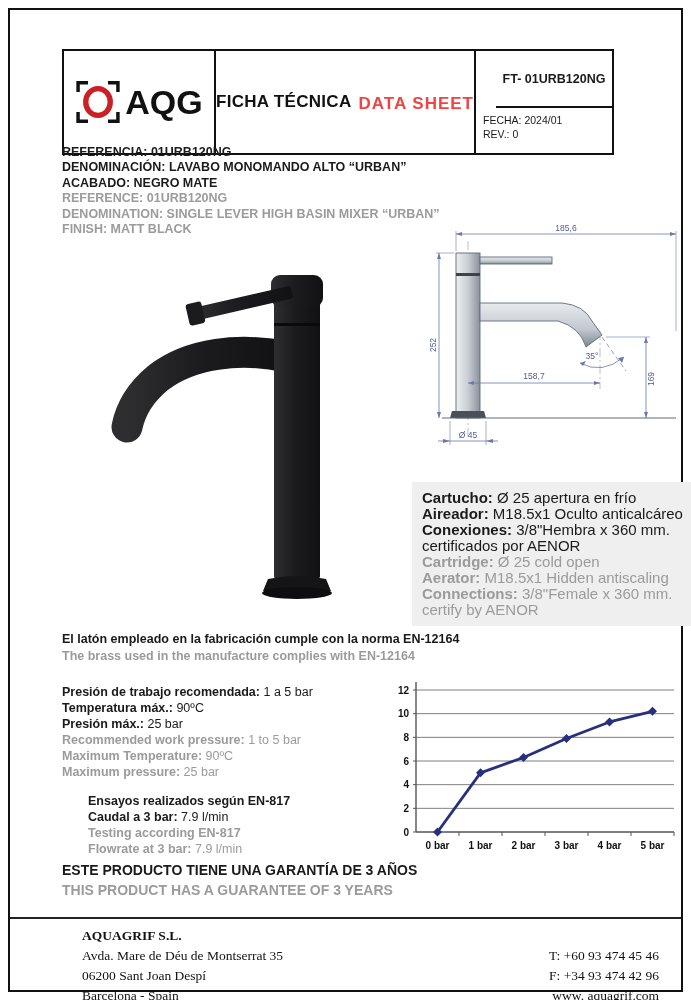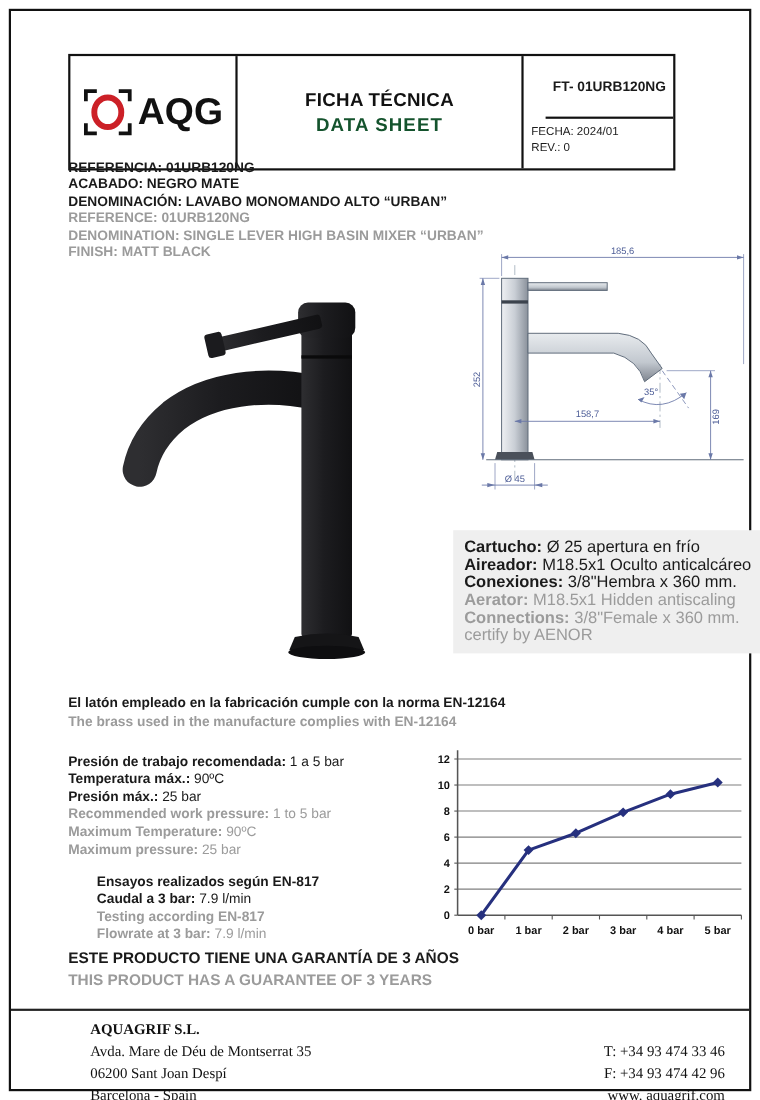--- a/index.html
+++ b/index.html
@@ -10,23 +10,23 @@
   }
   .page{position:absolute;inset:8px;border:2px solid #111;background:#fff;}
   .gray{color:#9b9b9b;}
 
   
   .header{position:absolute;left:52px;top:39px;width:552px;height:106px;
     border:2px solid #111;display:flex;box-sizing:border-box;}
   .h-logo{width:152px;border-right:2px solid #111;display:flex;align-items:center;justify-content:center;gap:4px;box-sizing:border-box;}
   .h-logo svg{display:block;}
   .h-logo .wordmark{font-weight:bold;font-size:34px;letter-spacing:0px;color:#111;}
-  .h-title{flex:1;border-right:2px solid #111;display:flex;flex-direction:column;align-items:center;justify-content:center;box-sizing:border-box;}
+  .h-title{flex:1;border-right:2px solid #111;display:flex;flex-direction:row;align-items:center;justify-content:space-between;box-sizing:border-box;}
   .h-title .t1{font-weight:bold;font-size:17px;color:#111;letter-spacing:.3px;}
-  .h-title .t2{font-weight:bold;font-size:17px;color:#14532d;letter-spacing:1px;margin-top:3px;}
+  .h-title .t2{font-weight:bold;font-size:17px;color:#ef4444;letter-spacing:1px;margin-top:3px;}
   .h-ref{width:136px;display:flex;flex-direction:column;box-sizing:border-box;}
   .h-ref .ref-top{height:56%;display:flex;align-items:center;justify-content:center;
     font-weight:bold;font-size:12.5px;border-bottom:2px solid #111;box-sizing:border-box;margin-left:20px;}
   .h-ref .ref-bottom{flex:1;padding:5px 7px;font-size:10.5px;line-height:14px;box-sizing:border-box;}
 
   
   .info{position:absolute;left:52px;top:116px;font-size:12.5px;font-weight:bold;line-height:15.4px;margin-top:19px;}
 
   
   .photo{position:absolute;left:45px;top:225px;width:335px;height:370px;}
@@ -83,22 +83,22 @@
       <div class="ref-top">FT- 01URB120NG</div>
       <div class="ref-bottom">
         <div>FECHA: 2024/01</div>
         <div>REV.: 0</div>
       </div>
     </div>
   </div>
 
   <div class="info">
     <div>REFERENCIA: 01URB120NG</div>
+    <div>DENOMINACIÓN: LAVABO MONOMANDO ALTO “URBAN”</div>
     <div>ACABADO: NEGRO MATE</div>
-    <div>DENOMINACIÓN: LAVABO MONOMANDO ALTO “URBAN”</div>
     <div class="gray">REFERENCE: 01URB120NG</div>
     <div class="gray">DENOMINATION: SINGLE LEVER HIGH BASIN MIXER “URBAN”</div>
     <div class="gray">FINISH: MATT BLACK</div>
   </div>
 
   <svg class="photo" viewBox="0 0 335 370">
     <defs>
       <linearGradient id="gBody" x1="0" y1="0" x2="1" y2="0">
         <stop offset="0" stop-color="#2e2e31"></stop>
         <stop offset="0.45" stop-color="#1c1c1f"></stop>
@@ -177,20 +177,22 @@
     <line x1="56" y1="198" x2="56" y2="222" stroke="#6b79a8" stroke-width="0.6"></line>
     <line x1="8" y1="218" x2="68" y2="218" stroke="#6b79a8" stroke-width="0.8"></line>
     <path d="M20 218 l-7 -2 v4 Z M56 218 l7 -2 v4 Z" fill="#6b79a8"></path>
     <text x="38" y="215" text-anchor="middle" class="dim-text">Ø 45</text>
   </svg>
 
   <div class="specs-box">
     <div><span>Cartucho:</span> <span class="v">Ø 25 apertura en frío</span></div>
     <div><span>Aireador:</span> <span class="v">M18.5x1 Oculto anticalcáreo</span></div>
     <div><span>Conexiones:</span> <span class="v">3/8"Hembra x 360 mm.</span></div>
+    <div class="v">certificados por AENOR</div>
+    <div class="gray en"><span>Cartridge:</span> <span class="v">Ø 25 cold open</span></div>
     <div class="gray en"><span>Aerator:</span> <span class="v">M18.5x1 Hidden antiscaling</span></div>
     <div class="gray en"><span>Connections:</span> <span class="v">3/8"Female x 360 mm.</span></div>
     <div class="gray v">certify by AENOR</div>
   </div>
 
   <div class="brass">
     <div>El latón empleado en la fabricación cumple con la norma EN-12164</div>
     <div class="gray">The brass used in the manufacture complies with EN-12164</div>
   </div>
 
@@ -260,19 +262,19 @@
 
   <div class="footer-line"></div>
   <div class="footer">
     <div class="f-left">
       <div class="company">AQUAGRIF S.L.</div>
       <div>Avda. Mare de Déu de Montserrat 35</div>
       <div>06200 Sant Joan Despí</div>
       <div>Barcelona - Spain</div>
     </div>
     <div class="f-right">
-      <div>T: +34 93 474 33 46</div>
+      <div>T: +60 93 474 45 46</div>
       <div>F: +34 93 474 42 96</div>
       <div>www. aquagrif.com</div>
     </div>
   </div>
 
 </div>
 
 </body></html>

